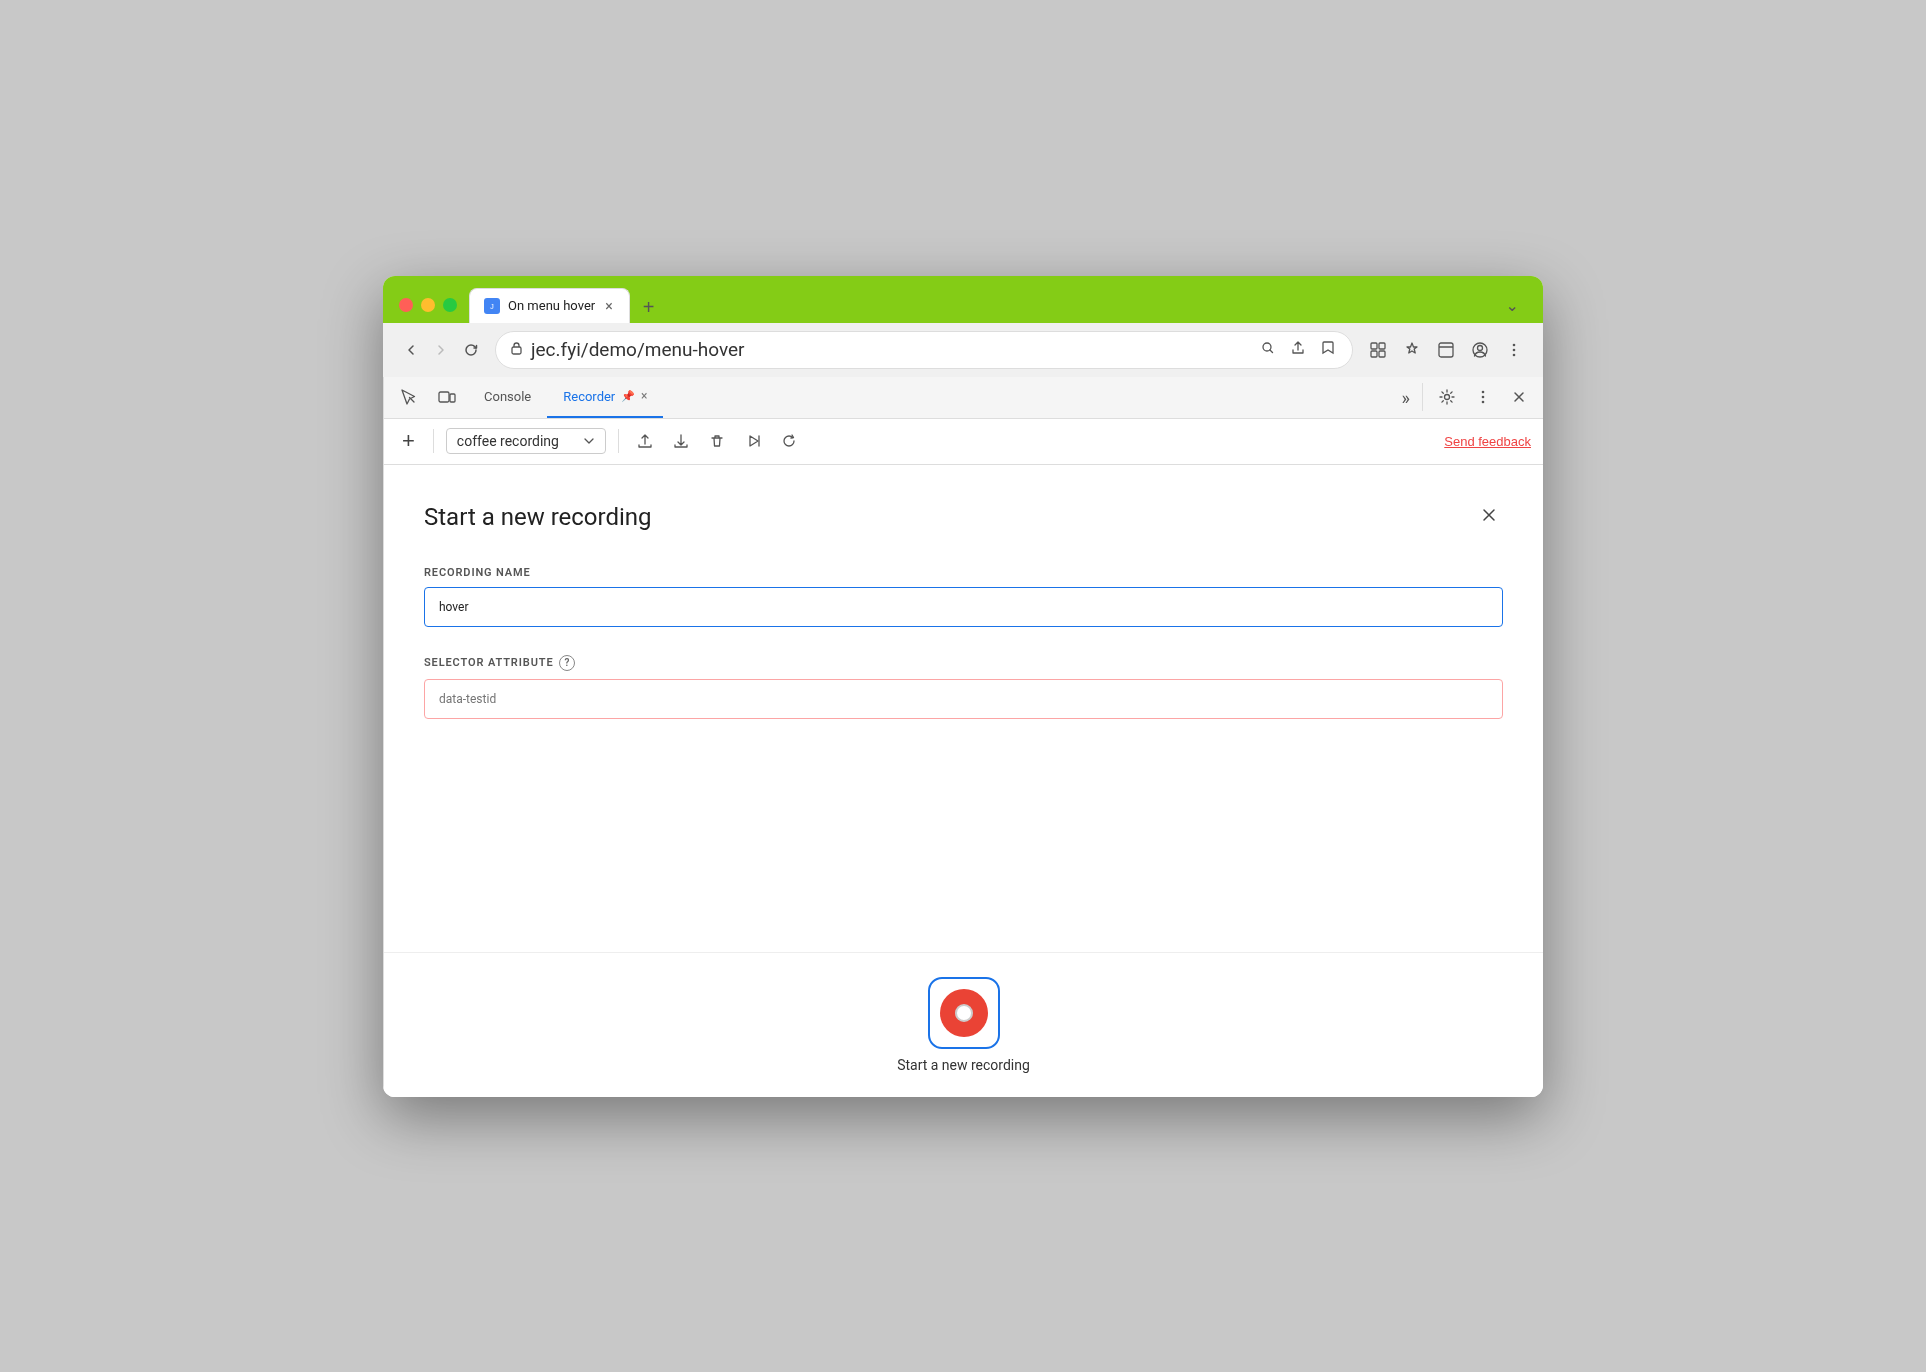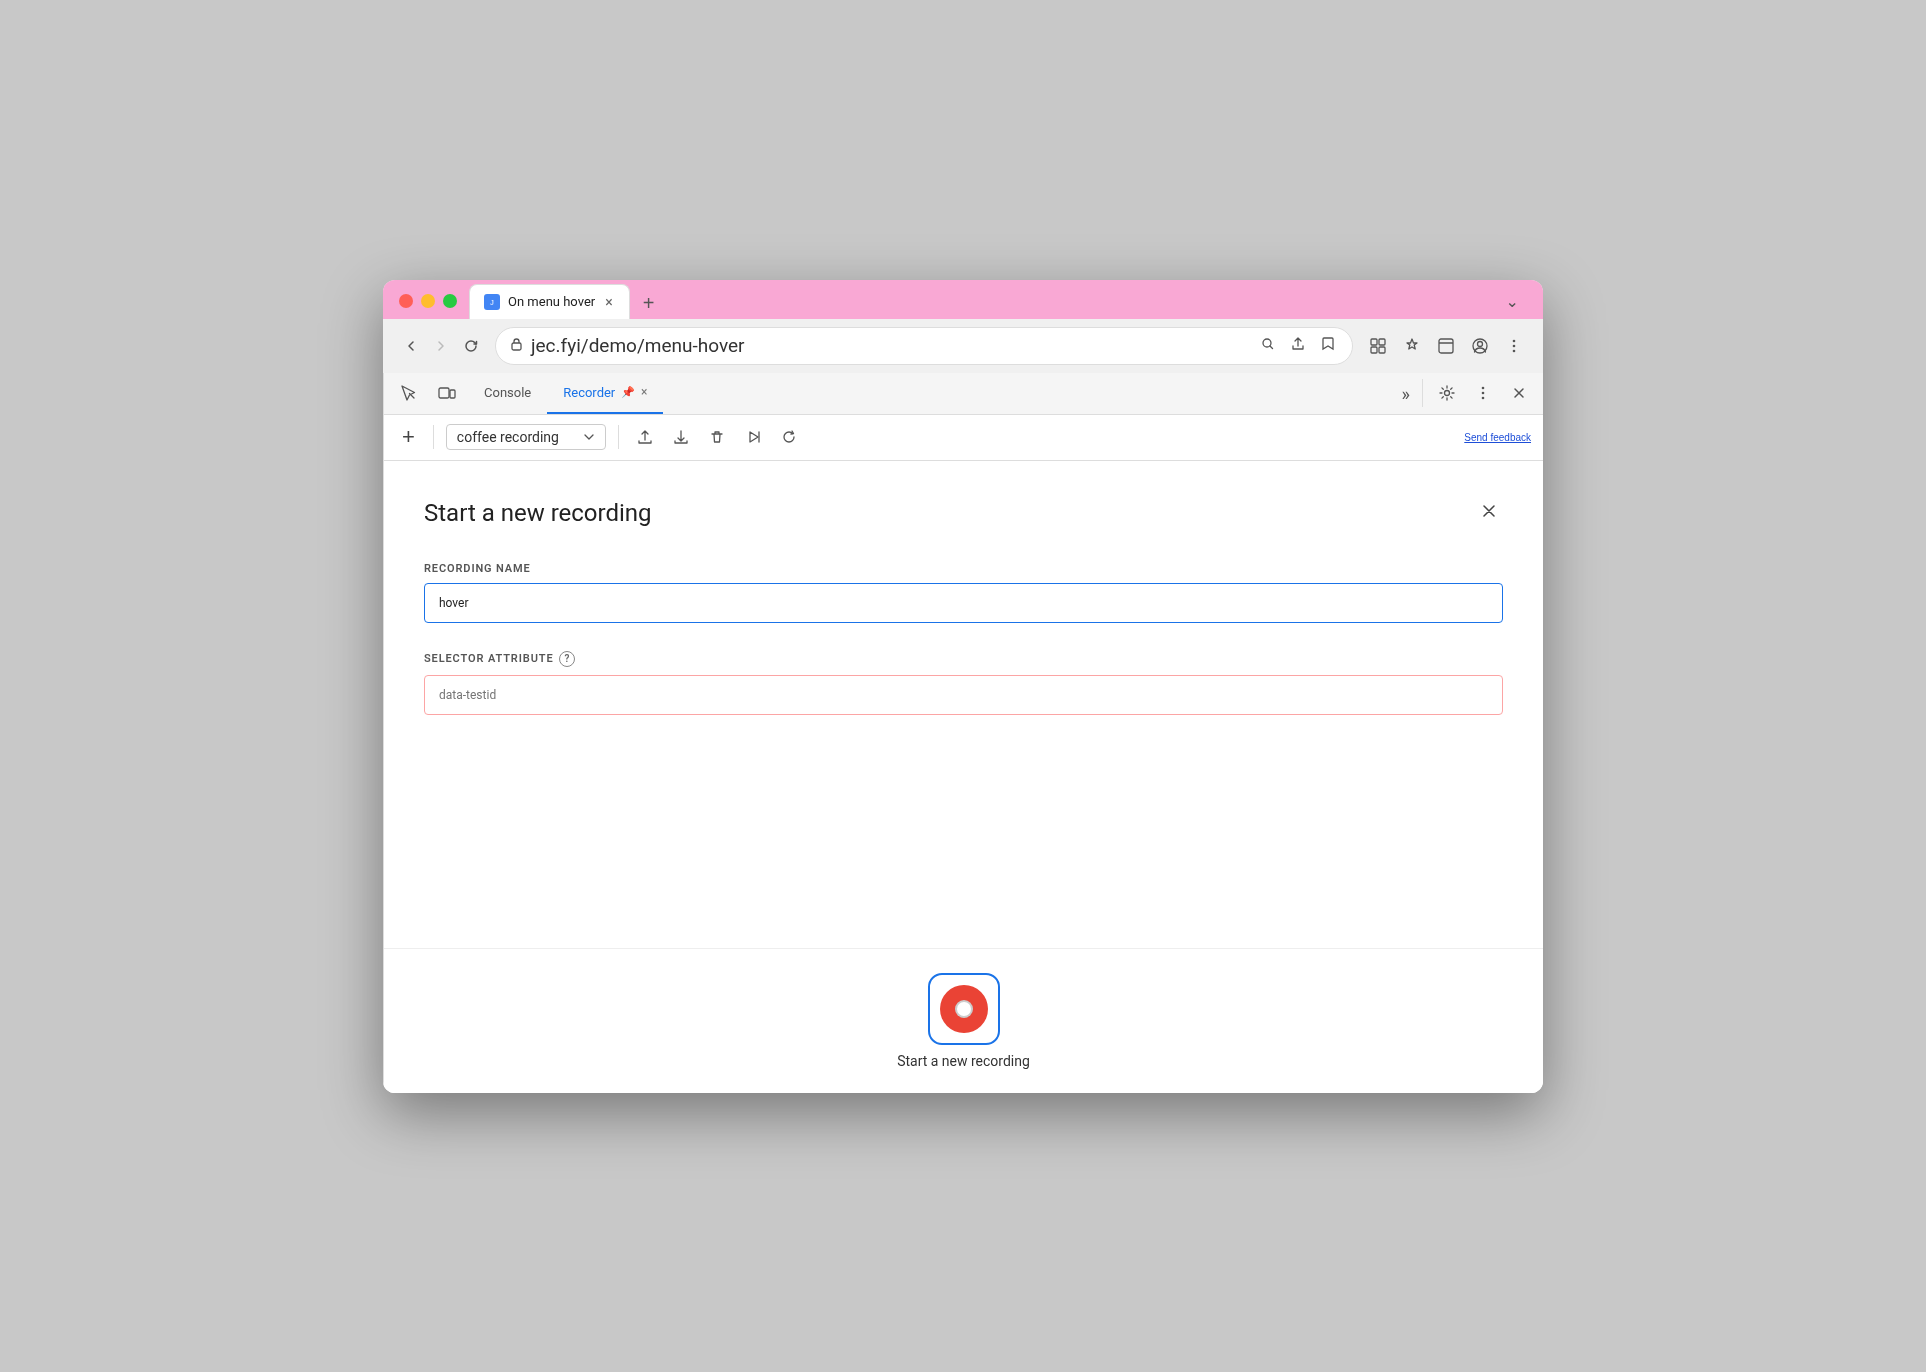--- a/index.html
+++ b/index.html
@@ -15,22 +15,22 @@
     .browser-window {
       width: 1160px;
       background: #f0f0f0;
       border-radius: 12px;
       box-shadow: 0 20px 60px rgba(0,0,0,0.4);
       overflow: hidden;
     }
 
     
     .title-bar {
-      background: #f9a8d4;
-      padding: 4px 16px 0 16px;
+      background: #84cc16;
+      padding: 12px 16px 0 16px;
       display: flex;
       align-items: center;
       gap: 12px;
     }
 
     .window-controls {
       display: flex;
       gap: 8px;
       align-items: center;
       flex-shrink: 0;
@@ -388,22 +388,22 @@
       cursor: pointer;
       color: #555;
       font-size: 16px;
       padding: 4px 6px;
       display: flex;
       align-items: center;
     }
 
     .recorder-feedback {
       margin-left: auto;
-      font-size: 10px;
-      color: #1d4ed8;
+      font-size: 13px;
+      color: #ef4444;
       text-decoration: underline;
       cursor: pointer;
       background: none;
       border: none;
     }
 
     
     .dialog-area {
       flex: 1;
       padding: 36px 40px 24px;

